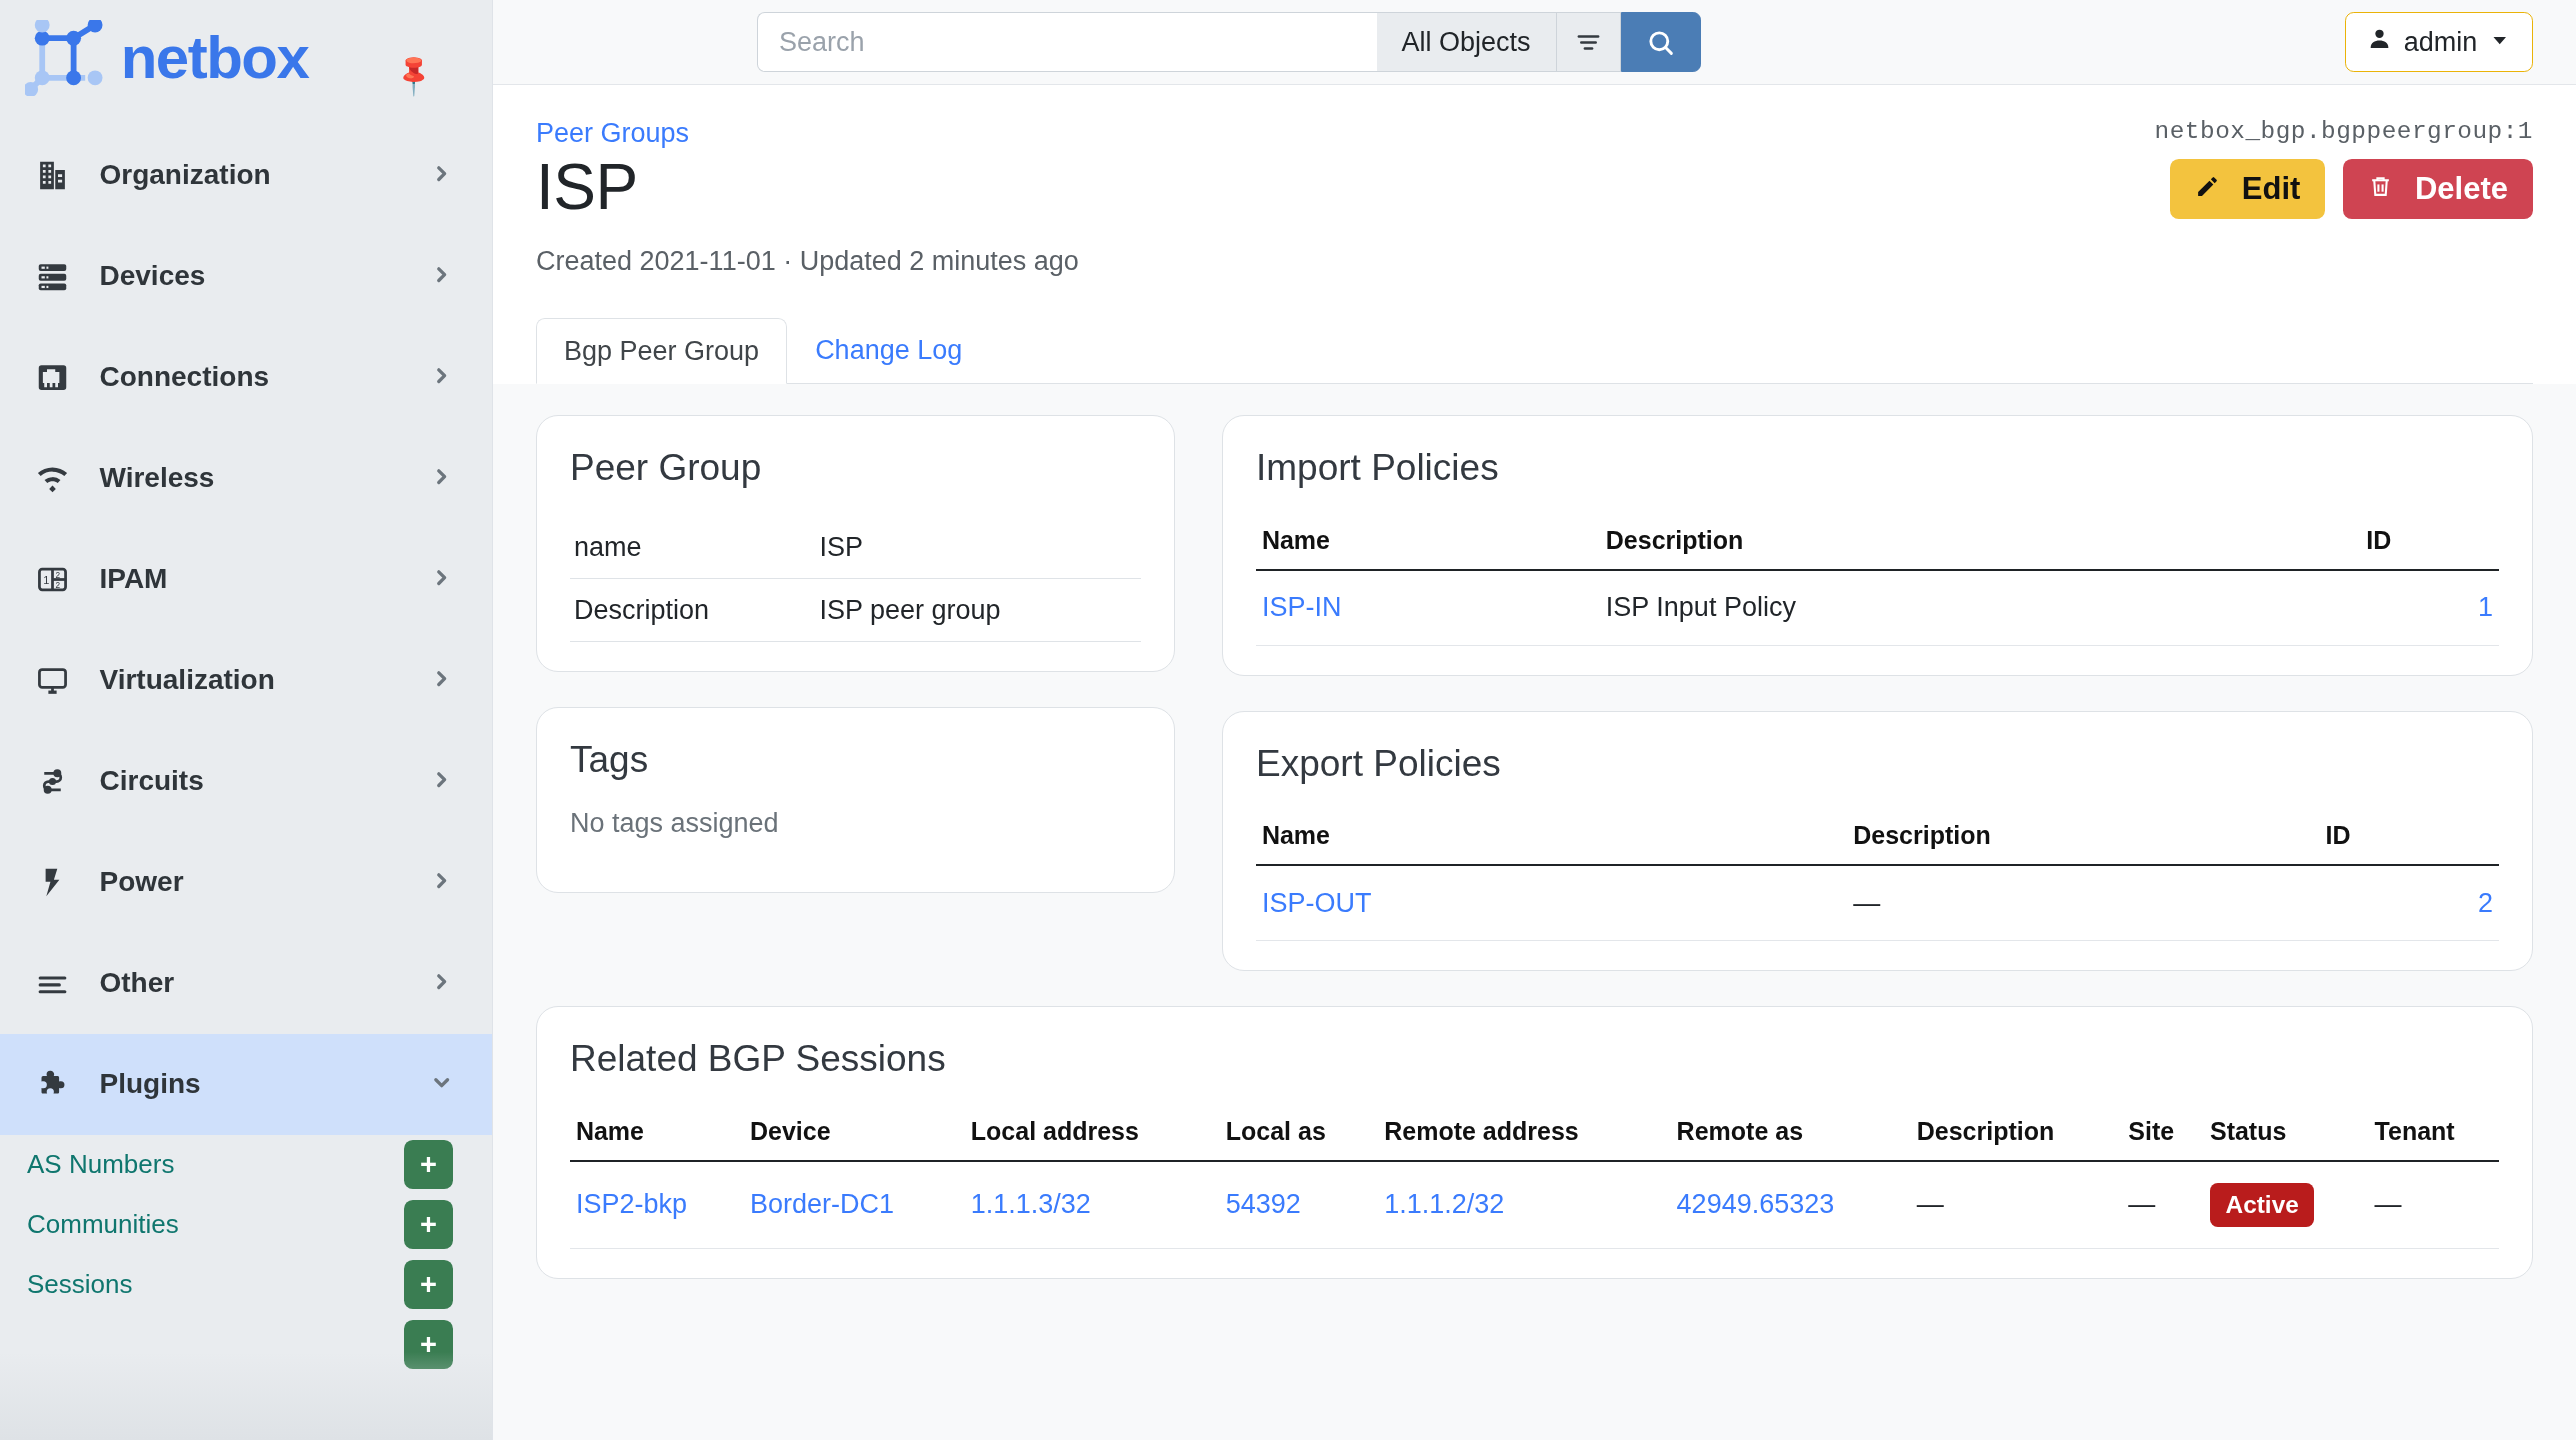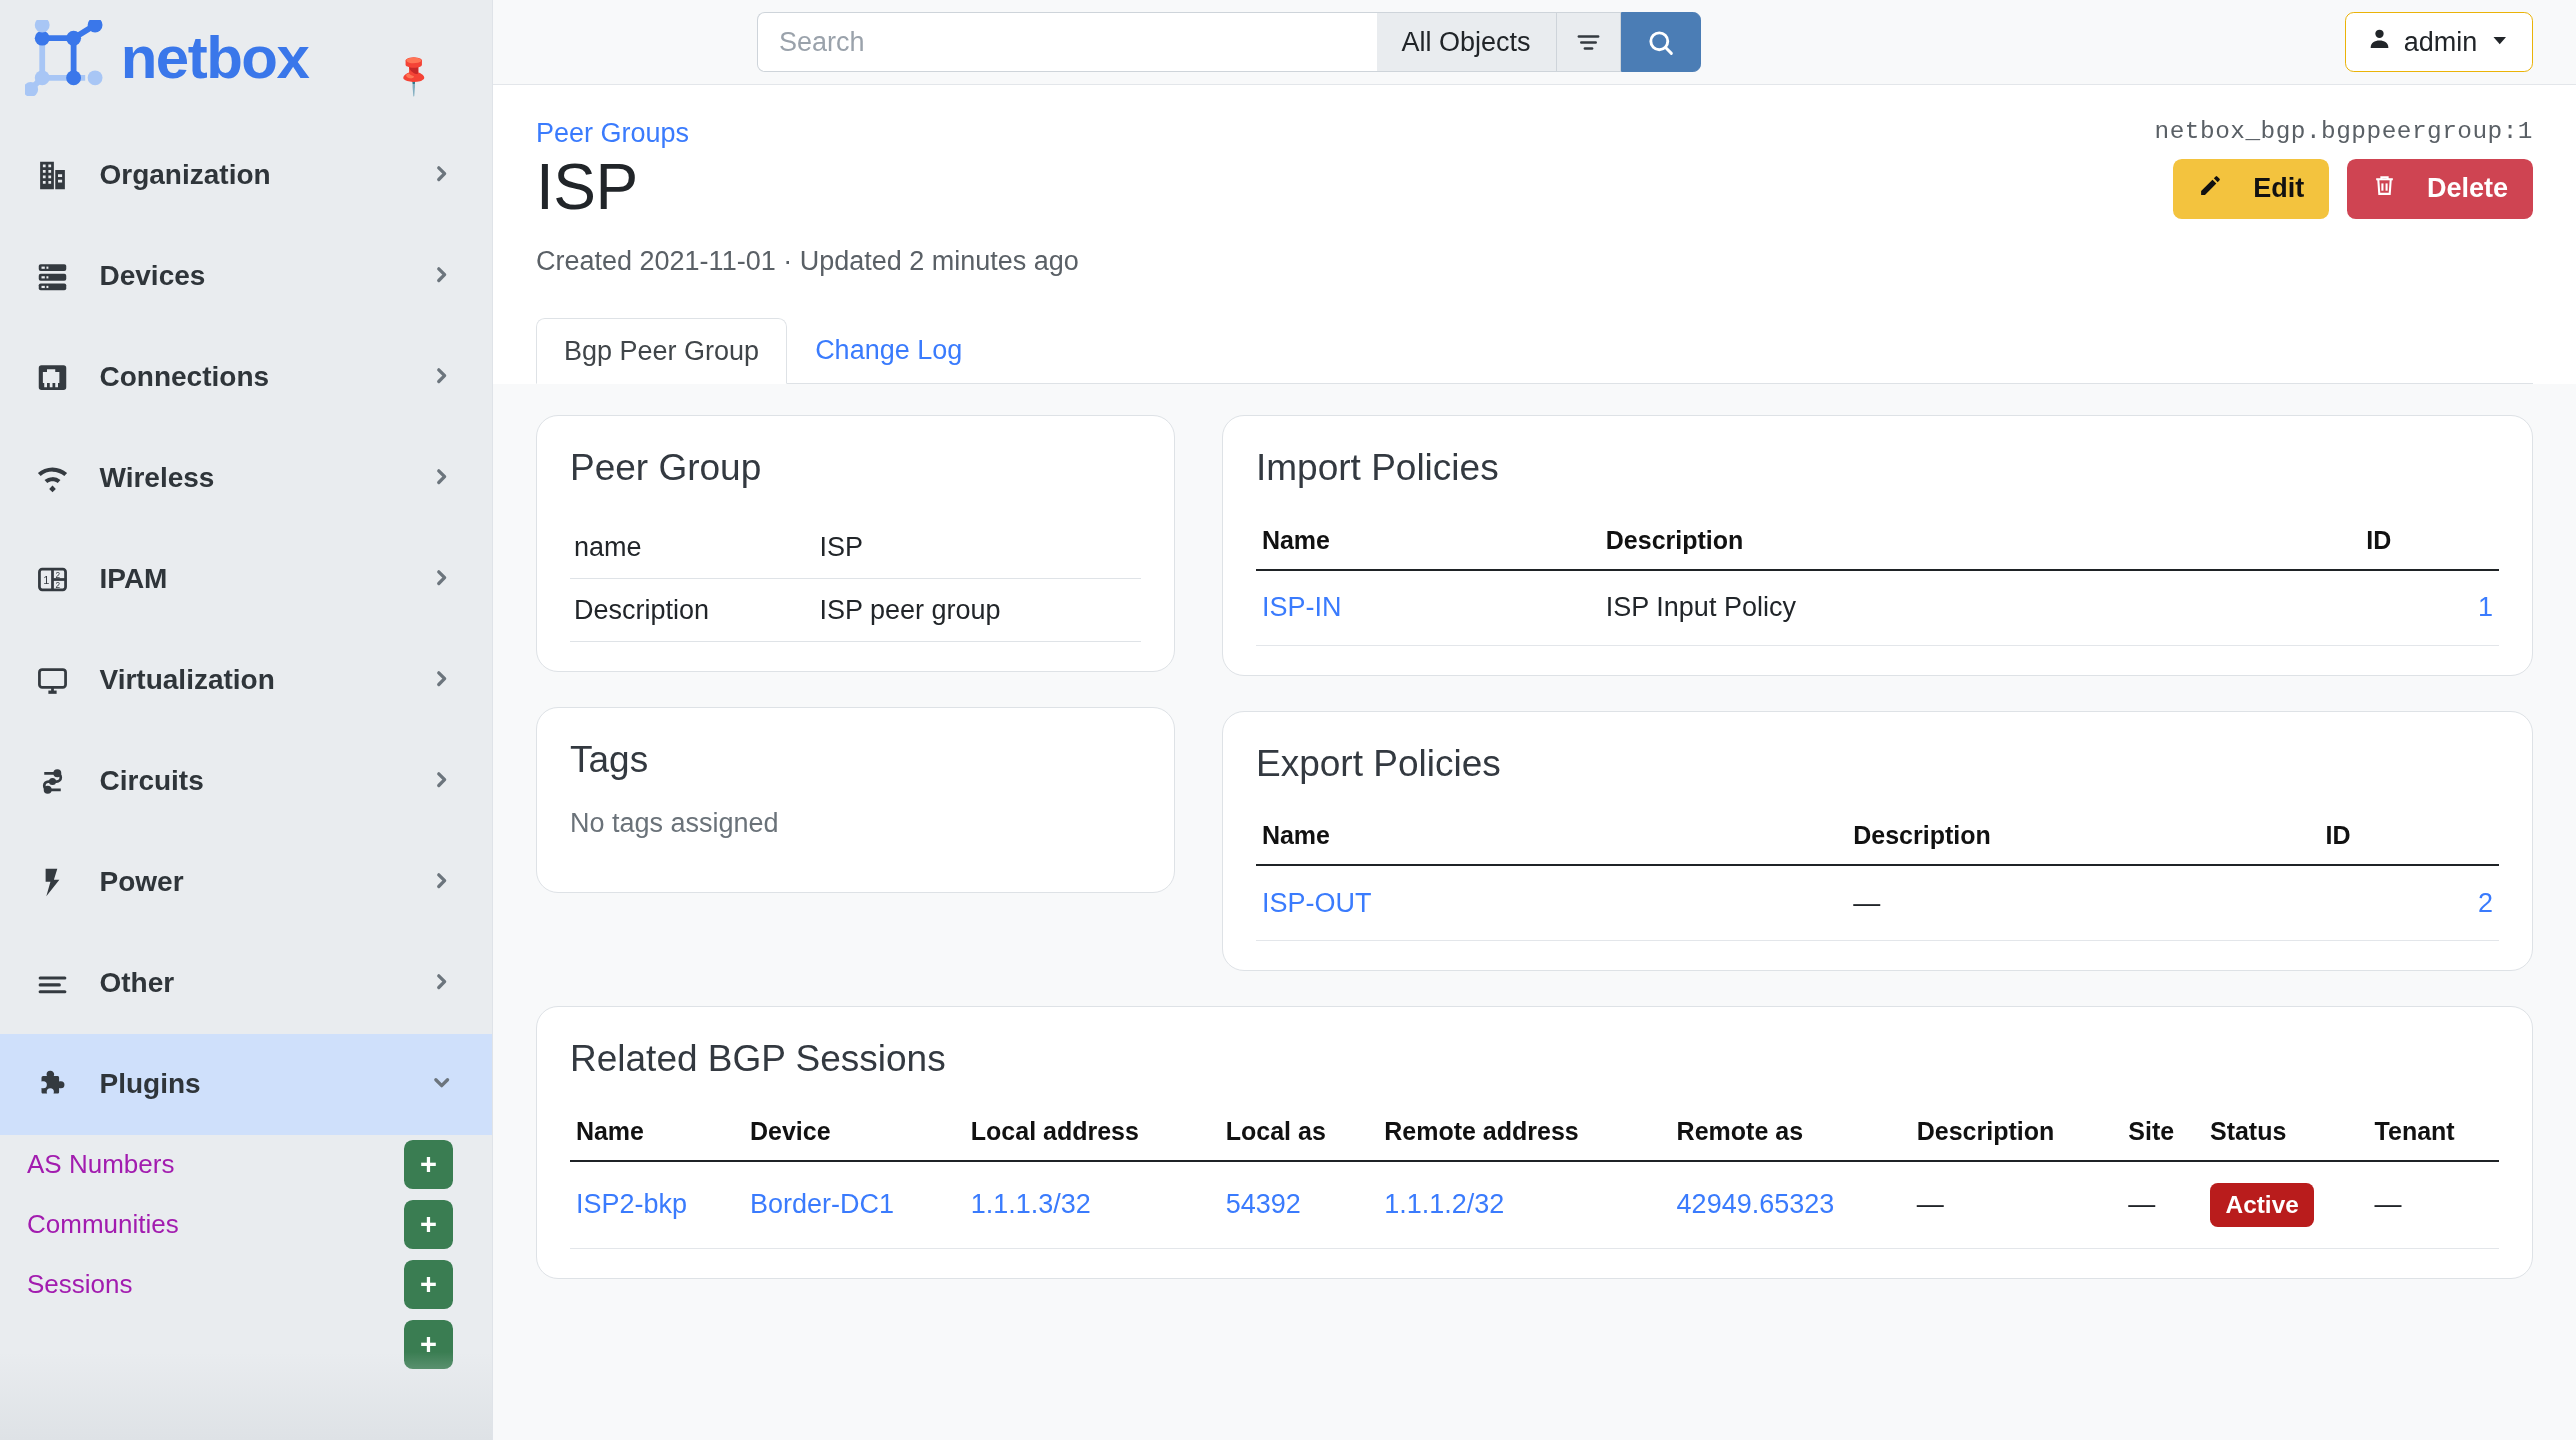--- a/index.html
+++ b/index.html
@@ -62,21 +62,21 @@
     font-size: 21.5px; font-weight: 700; color: #3c4348;
     padding: 21.5px 0 17.6px 27px;
     letter-spacing: 0.2px;
   }
   .sub-item {
     display: flex; align-items: center;
     height: 60px;
     padding: 0 39px 0 27px;
     cursor: pointer;
   }
-  .sub-label { font-size: 26px; color: #a21caf; flex: 1; }
+  .sub-label { font-size: 26px; color: #0f766e; flex: 1; }
   .add-btn {
     width: 49px; height: 49px; border-radius: 8.8px;
     background: #3a7d52; color: #fff;
     display: flex; align-items: center; justify-content: center;
     font-size: 29px; font-weight: 700; line-height: 1;
     border: none; cursor: pointer;
   }
   .sidebar-fade {
     position: absolute; left: 0; right: 0; bottom: 0;
     height: 88px;
@@ -144,23 +144,23 @@
   .obj-id {
     margin-left: auto;
     font-family: "Liberation Mono", monospace;
     font-size: 24.4px; color: #5a6066; letter-spacing: 0.5px;
   }
   .title-row { display: flex; align-items: flex-start; margin-top: 2px; }
   .page-title { font-size: 64px; font-weight: 400; color: #212529; line-height: 1.15; letter-spacing:-0.5px; }
   .action-btns { margin-left: auto; display: flex; gap: 17.6px; margin-top: 7.8px; }
   .btn {
     height: 60px; border-radius: 8.8px; border: none;
-    display: flex; align-items: center; gap: 30px;
+    display: flex; align-items: center; gap: 22px;
     padding: 0 25px;
-    font-size: 27px; font-weight: 700;
+    font-size: 31px; font-weight: 700;
     cursor: pointer;
     font-family: "Liberation Sans", sans-serif;
   }
   .btn-edit { background: #f3c33e; color: #111; }
   .btn-delete { background: #cf4452; color: #fff; }
 
   .meta-line { font-size: 27px; color: #5a6066; margin-top: 21.5px; }
 
   .tabs { display: flex; align-items: flex-end; margin-top: 41px; height: 66px; border-bottom: 1px solid #dee2e6; }
   .tab {

